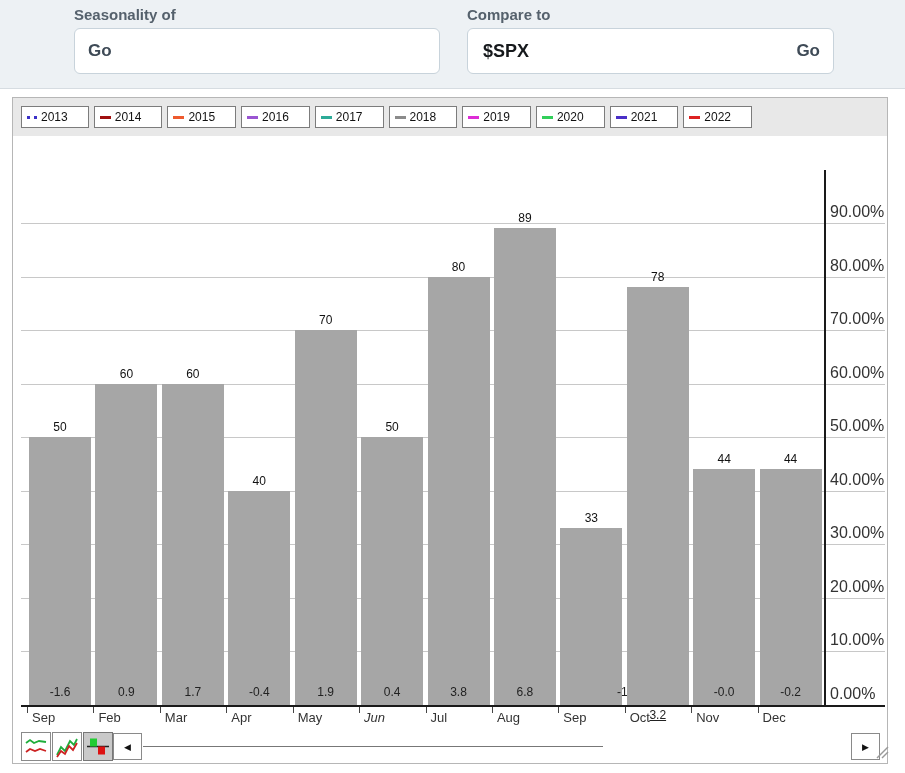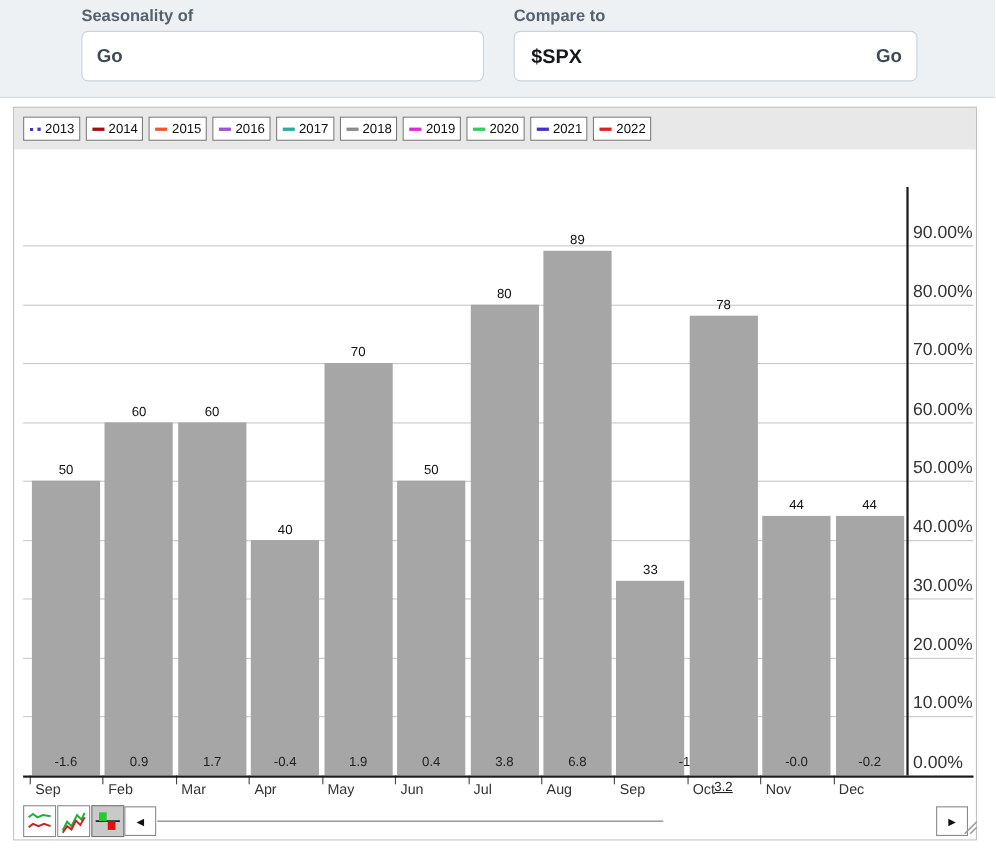--- a/index.html
+++ b/index.html
@@ -13,21 +13,21 @@
   .fld-group.g2{left:467px;width:367px;}
   .fld-label{font-size:15px;font-weight:bold;color:#55616c;margin-bottom:5px;}
   .fld-box{height:44px;background:#fff;border:1px solid #c8d3db;border-radius:6px;display:flex;align-items:center;padding:0 13px;}
   .fld-box input{flex:1;border:none;outline:none;background:transparent;font-family:"Liberation Sans","DejaVu Sans",sans-serif;font-size:18px;font-weight:bold;color:#16191c;min-width:0;}
   .go-btn{font-size:17px;font-weight:bold;color:#3e4a56;cursor:pointer;background:none;border:none;font-family:inherit;padding:0;}
 
   
   .panel{position:absolute;left:12px;top:97px;width:874px;height:665px;border:1px solid #b6b6b6;background:#fff;}
   .legend-bar{position:relative;height:38px;background:#e8e8e8;padding:0;}
   .legend-items{position:absolute;left:8px;top:8px;display:flex;gap:5px;}
-  .legend-btn{display:inline-flex;align-items:center;background:#fff;border:1px solid #7c7c7c;padding:3px 4px 3px 5px;font-size:12px;color:#111;cursor:pointer;line-height:14px;}
+  .legend-btn{display:inline-flex;align-items:center;background:#fff;border:1px solid #7c7c7c;padding:3px 20px 3px 5px;font-size:12px;color:#111;cursor:pointer;line-height:14px;}
   .lg-dash{display:inline-block;width:11px;height:3px;margin-right:4px;}
   .lg-dots{display:inline-block;width:10px;height:0;border-top:3px dotted;margin-right:4px;}
 
   .canvas{position:relative;width:874px;height:627px;background:#fff;}
   .chart-title{position:absolute;left:10px;top:6px;font-size:13px;color:#000;}
 
   .gridline{position:absolute;left:8px;width:864px;height:0;border-top:1px solid #c8c8c8;}
   .yaxis-line{position:absolute;left:811px;top:34px;width:1.5px;height:535px;background:#1a1a1a;}
   .xaxis-line{position:absolute;left:8px;top:569px;width:864px;height:2px;background:#1a1a1a;}
   .ylab{position:absolute;left:817px;font-size:16px;color:#333;}
@@ -159,21 +159,21 @@
           <div class="mlab" style="left: 218.251px;">Apr</div>
           <div class="bar" style="left: 281.668px; top: 194.108px; width: 62px; height: 374.892px; background: rgb(166, 166, 166);"></div>
           <div class="bar-top-label" style="left: 281.668px; width: 62px; top: 177.108px;">70</div>
           <div class="bar-bot-label" style="left: 281.668px; width: 62px; top: 549px;">1.9</div>
           <div class="mtick" style="left: 279.668px;"></div>
           <div class="mlab" style="left: 284.668px;">May</div>
           <div class="bar" style="left: 348.085px; top: 301.22px; width: 62px; height: 267.78px; background: rgb(166, 166, 166);"></div>
           <div class="bar-top-label" style="left: 348.085px; width: 62px; top: 284.22px;">50</div>
           <div class="bar-bot-label" style="left: 348.085px; width: 62px; top: 549px;">0.4</div>
           <div class="mtick" style="left: 346.085px;"></div>
-          <div class="mlab" style="left: 351.085px;">Jun</div>
+          <div class="mlab" style="left: 351.085px; font-style: italic;">Jun</div>
           <div class="bar" style="left: 414.502px; top: 140.552px; width: 62px; height: 428.448px; background: rgb(166, 166, 166);"></div>
           <div class="bar-top-label" style="left: 414.502px; width: 62px; top: 123.552px;">80</div>
           <div class="bar-bot-label" style="left: 414.502px; width: 62px; top: 549px;">3.8</div>
           <div class="mtick" style="left: 412.502px;"></div>
           <div class="mlab" style="left: 417.502px;">Jul</div>
           <div class="bar" style="left: 480.919px; top: 92.3516px; width: 62px; height: 476.648px; background: rgb(166, 166, 166);"></div>
           <div class="bar-top-label" style="left: 480.919px; width: 62px; top: 75.3516px;">89</div>
           <div class="bar-bot-label" style="left: 480.919px; width: 62px; top: 549px;">6.8</div>
           <div class="mtick" style="left: 478.919px;"></div>
           <div class="mlab" style="left: 483.919px;">Aug</div>

